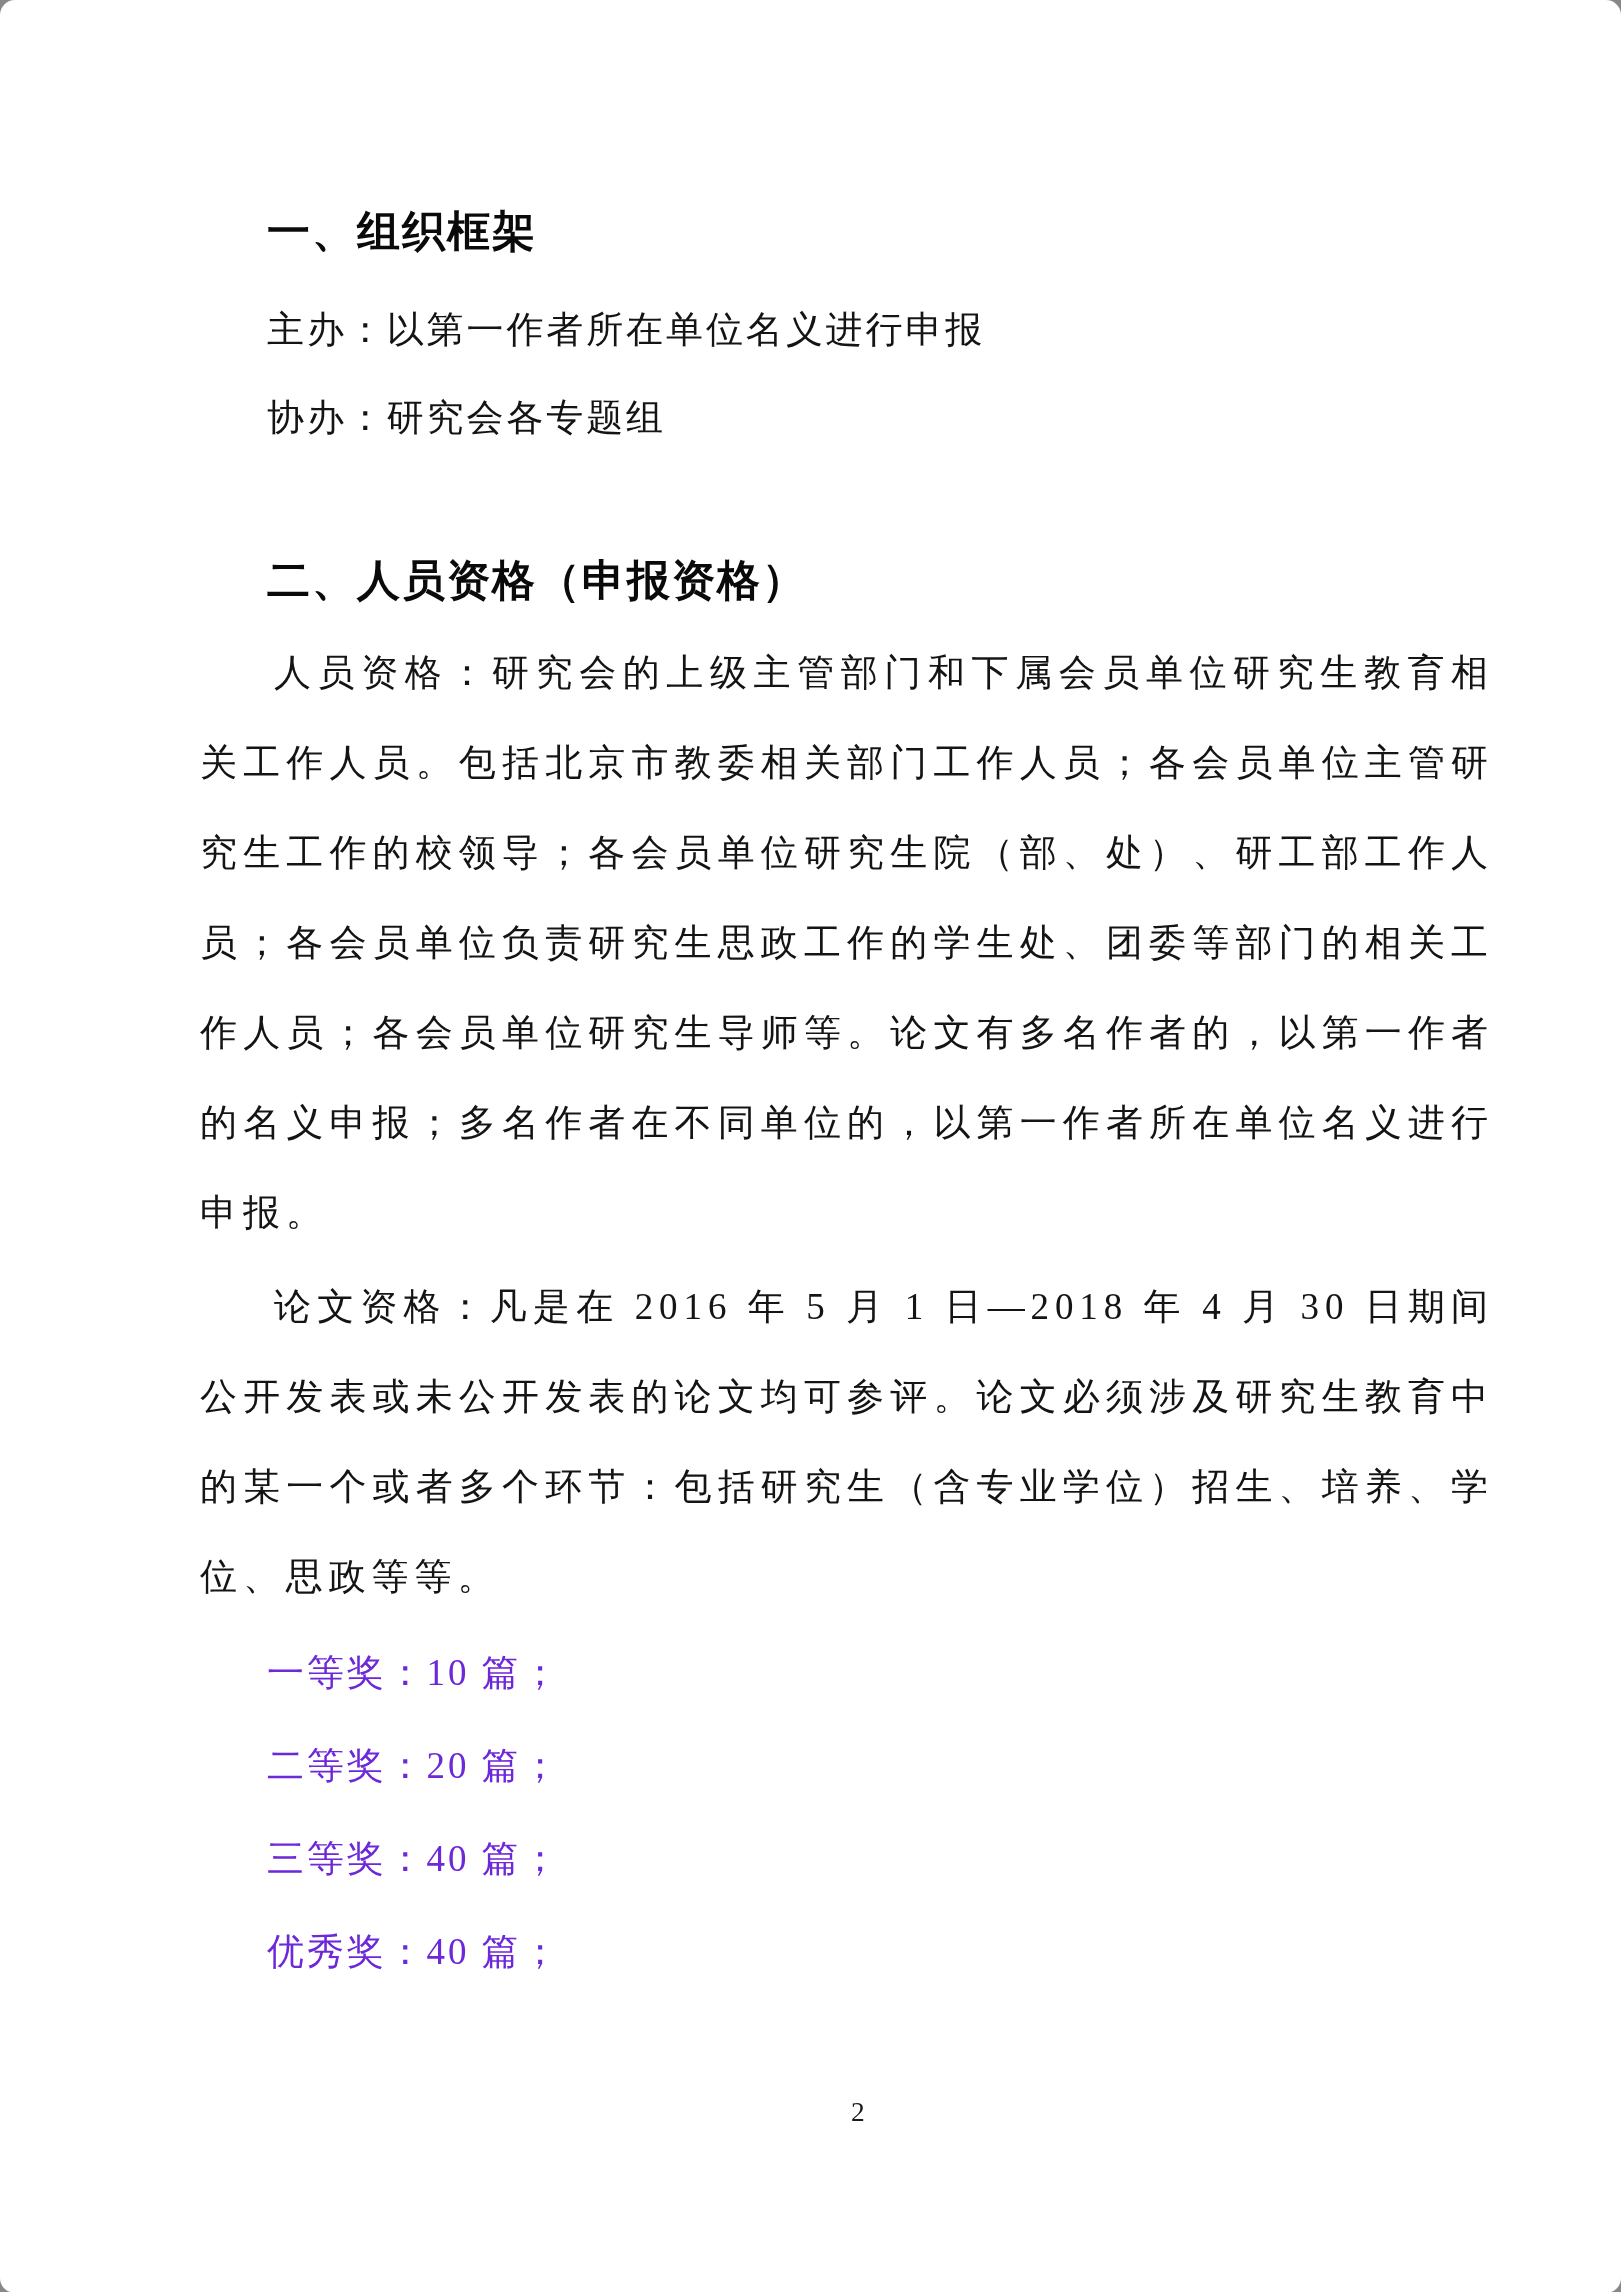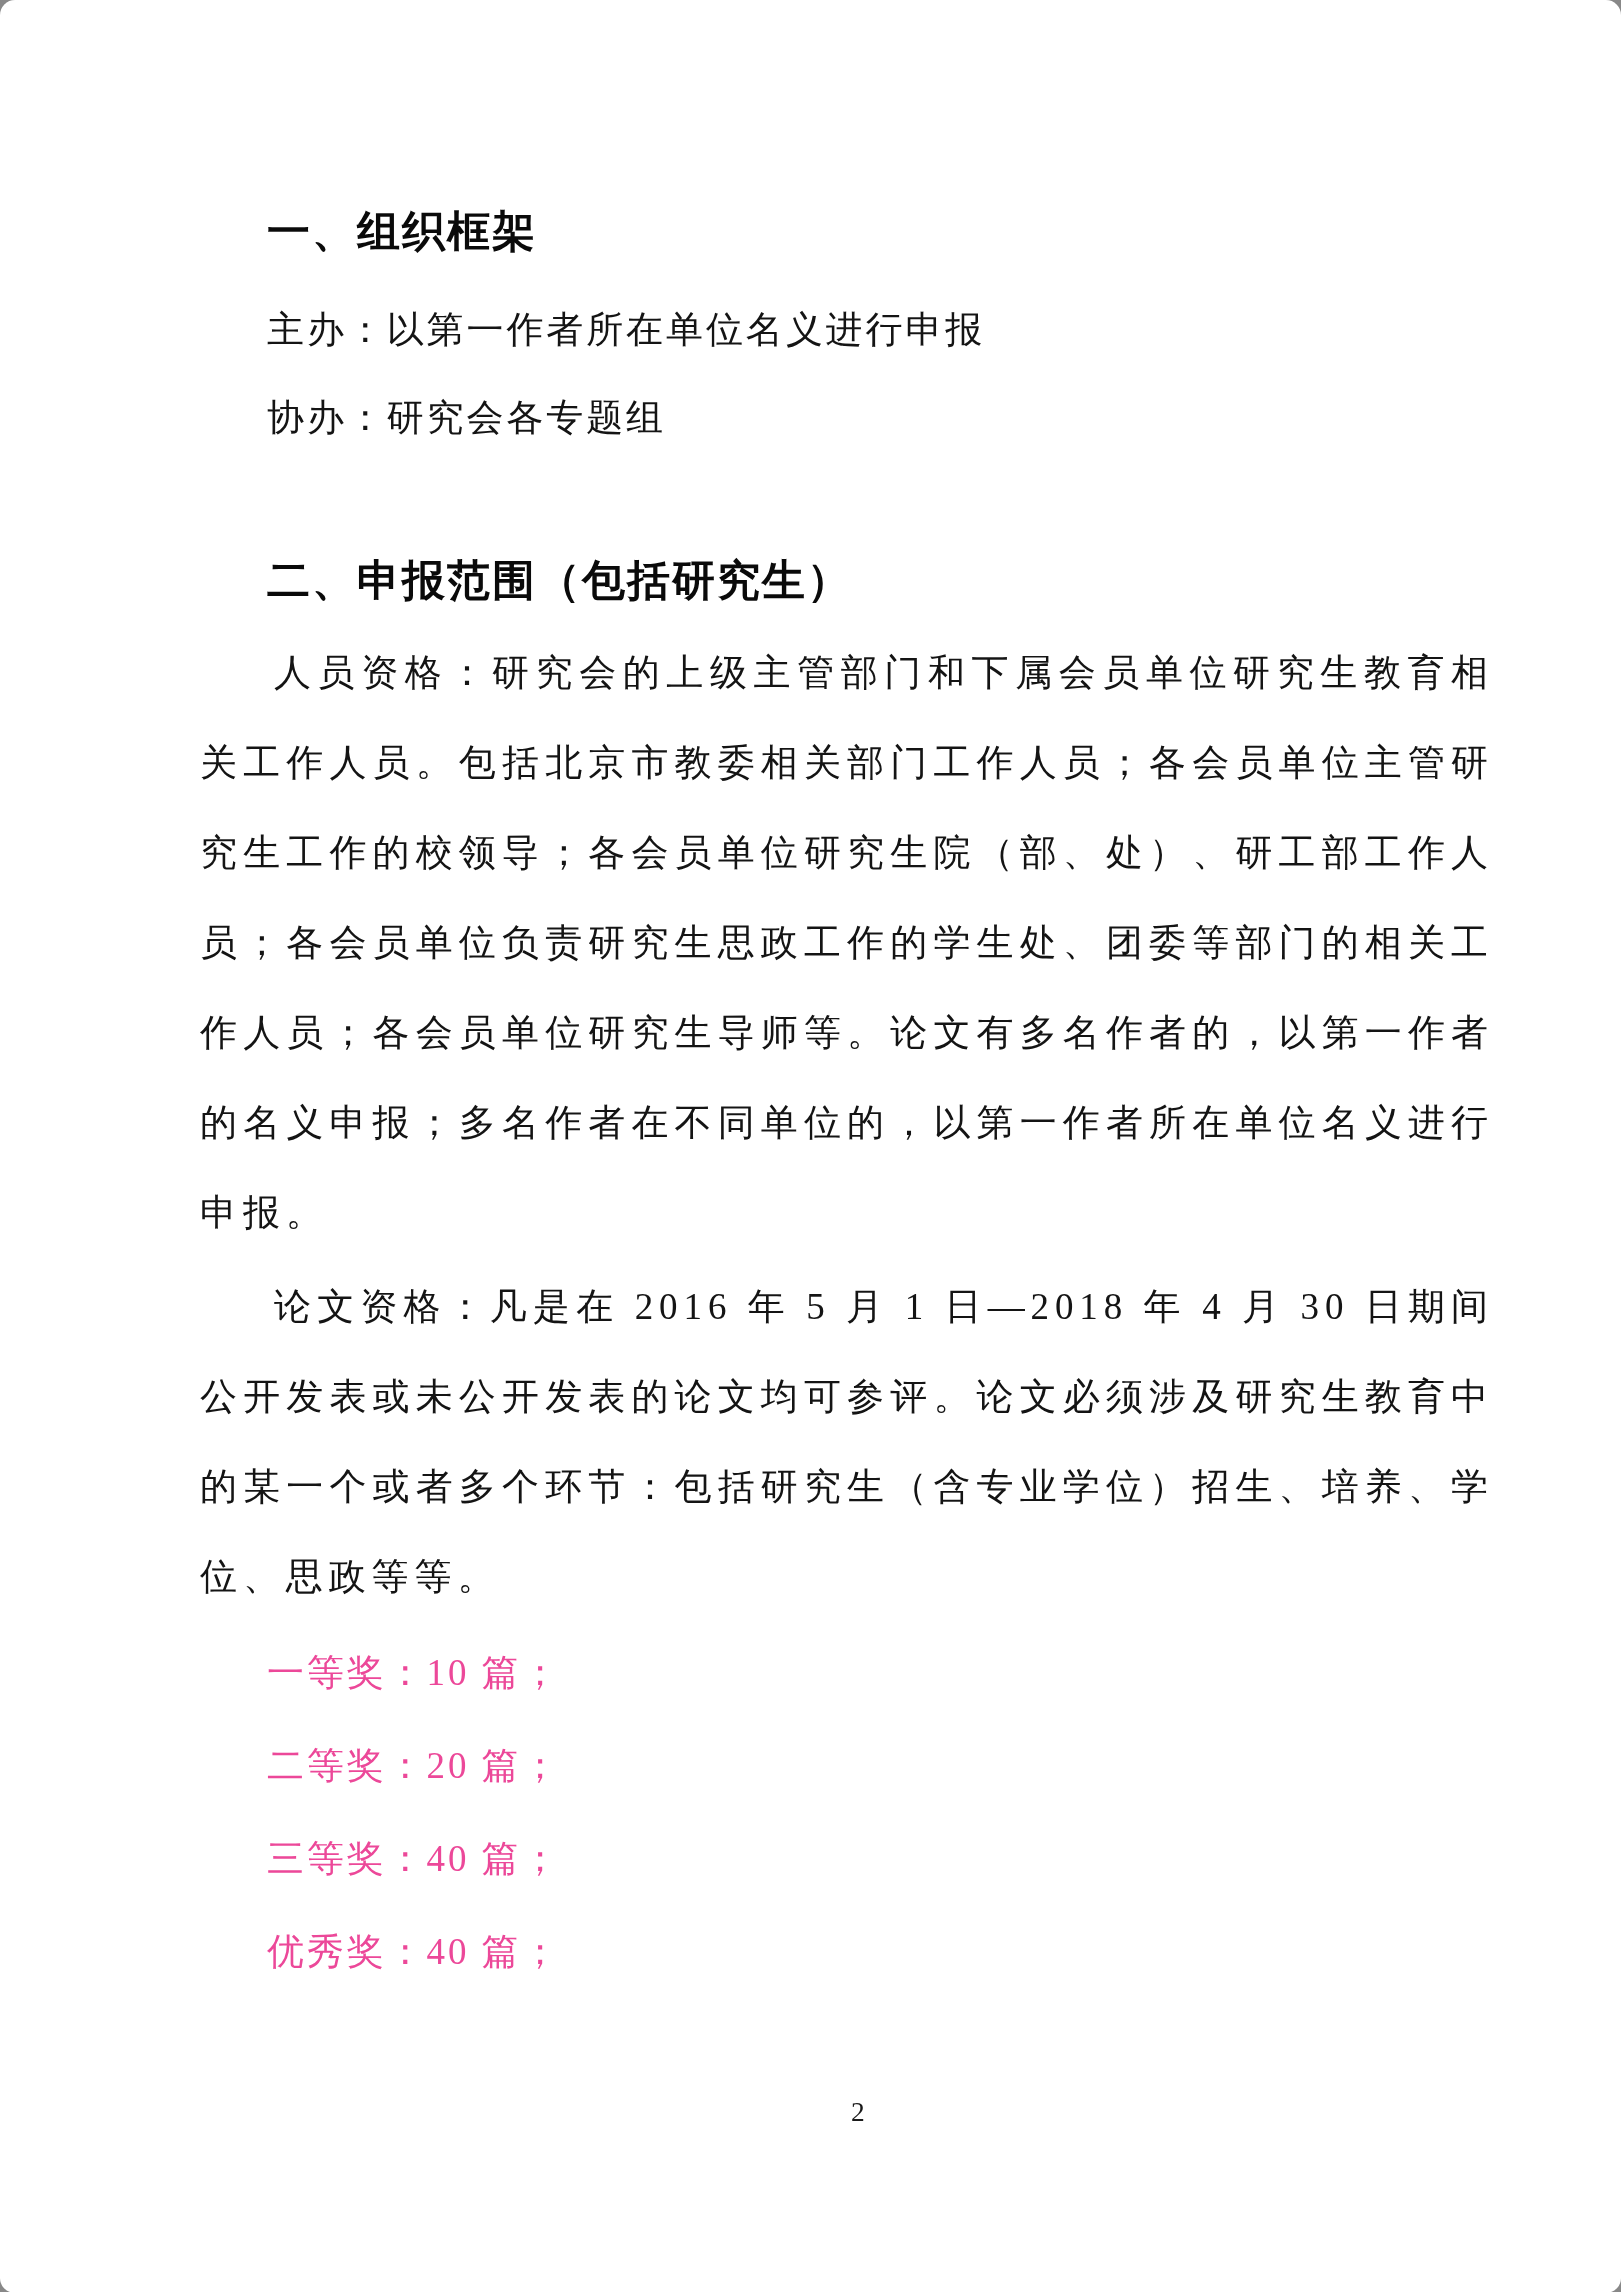--- a/index.html
+++ b/index.html
@@ -48,21 +48,21 @@
     text-align: justify;
     text-indent: 74px;
     margin: 4px;
     color: #141414;
   }
   .award-line {
     font-size: 37px;
     line-height: 93px;
     letter-spacing: 2.9px;
     padding-left: 71px;
-    color: #ec4899;
+    color: #6d28d9;
     font-family: Liberation Serif, serif;
   }
   .page-number {
     position: absolute;
     left: 851px;
     top: 2096px;
     font-size: 27.4px;
     line-height: 33px;
     color: #1a1a1a;
     font-family: "Liberation Serif", "DejaVu Serif", serif;
@@ -73,21 +73,21 @@
 
 <div class="page">
 
   <section>
     <div class="heading h1">一、组织框架</div>
     <div class="intro-line">主办：以第一作者所在单位名义进行申报</div>
     <div class="intro-line">协办：研究会各专题组</div>
   </section>
 
   <section>
-    <div class="heading h2">二、申报范围（包括研究生）</div>
+    <div class="heading h2">二、人员资格（申报资格）</div>
     <p class="para">人员资格：研究会的上级主管部门和下属会员单位研究生教育相关工作人员。包括北京市教委相关部门工作人员；各会员单位主管研究生工作的校领导；各会员单位研究生院（部、处）、研工部工作人员；各会员单位负责研究生思政工作的学生处、团委等部门的相关工作人员；各会员单位研究生导师等。论文有多名作者的，以第一作者的名义申报；多名作者在不同单位的，以第一作者所在单位名义进行申报。</p>
     <p class="para">论文资格：凡是在 2016 年 5 月 1 日—2018 年 4 月 30 日期间公开发表或未公开发表的论文均可参评。论文必须涉及研究生教育中的某一个或者多个环节：包括研究生（含专业学位）招生、培养、学位、思政等等。</p>
   </section>
 
   <section>
     <div class="award-line">一等奖：10 篇；</div>
     <div class="award-line">二等奖：20 篇；</div>
     <div class="award-line">三等奖：40 篇；</div>
     <div class="award-line">优秀奖：40 篇；</div>
   </section>

